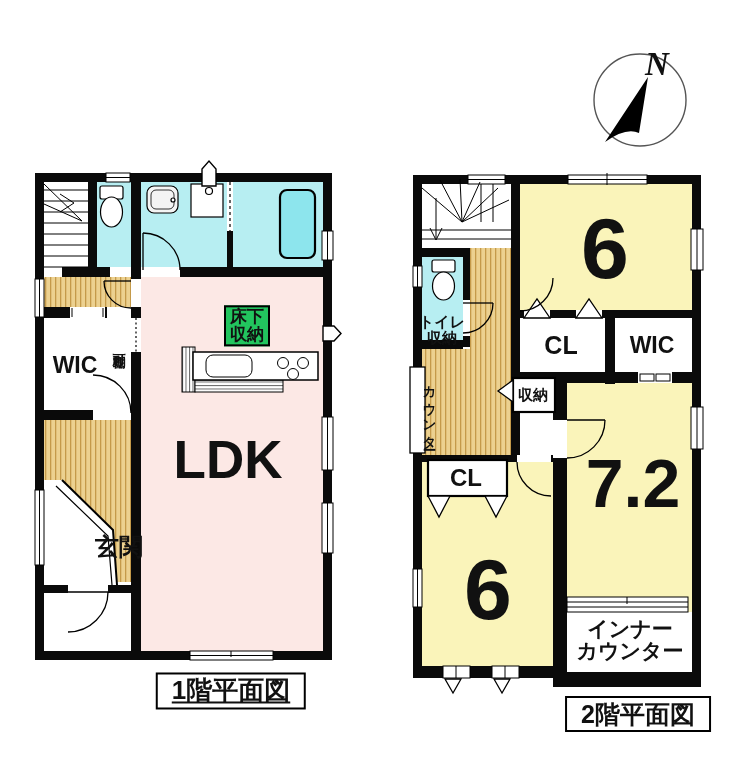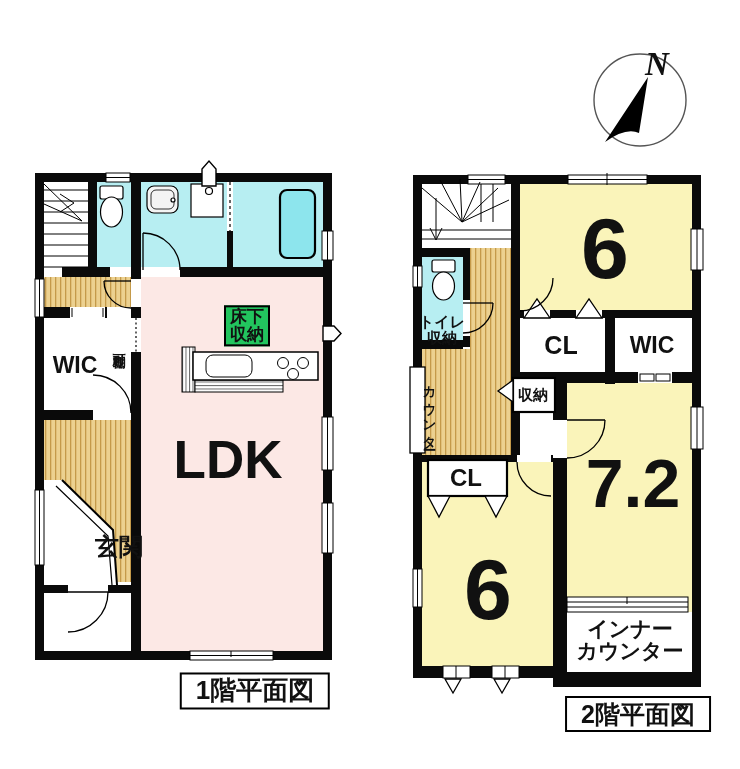--- a/index.html
+++ b/index.html
@@ -279,21 +279,21 @@
 <div class="lbl north" style="left:657px;top:64px;">N</div>
 
 <div class="lbl" style="left:228px;top:460px;font-size:53px;text-align:right;">LDK</div>
 <div class="lbl boxed" style="left:247px;top:326px;font-size:17px;">
   <span class="ln">床下</span>
   <span class="ln">収納</span>
 </div>
 <div class="lbl" style="left:75px;top:366px;font-size:23px;">WIC</div>
 <div class="lbl" style="left:77px;top:547px;font-size:24px;margin-left:42px;">玄関</div>
 <div class="lbl v" style="left:119px;top:345px;font-size:13px;">可動棚</div>
-<div class="lbl caption" style="left:255px;top:691px;">1階平面図</div>
+<div class="lbl caption" style="left:231px;top:691px;text-decoration:underline;">1階平面図</div>
 
 <div class="lbl" style="left:605px;top:249px;font-size:86px;">6</div>
 <div class="lbl" style="left:488px;top:590px;font-size:86px;">6</div>
 <div class="lbl" style="left:633px;top:483px;font-size:68px;">7.2</div>
 <div class="lbl" style="left:561px;top:345px;font-size:25px;">CL</div>
 <div class="lbl" style="left:652px;top:346px;font-size:23px;">WIC</div>
 <div class="lbl" style="left:466px;top:478px;font-size:24px;">CL</div>
 <div class="lbl" style="left:533px;top:395px;font-size:15px;">収納</div>
 <div class="lbl" style="left:442px;top:330px;font-size:15px;">
   <span class="ln">トイレ</span>

